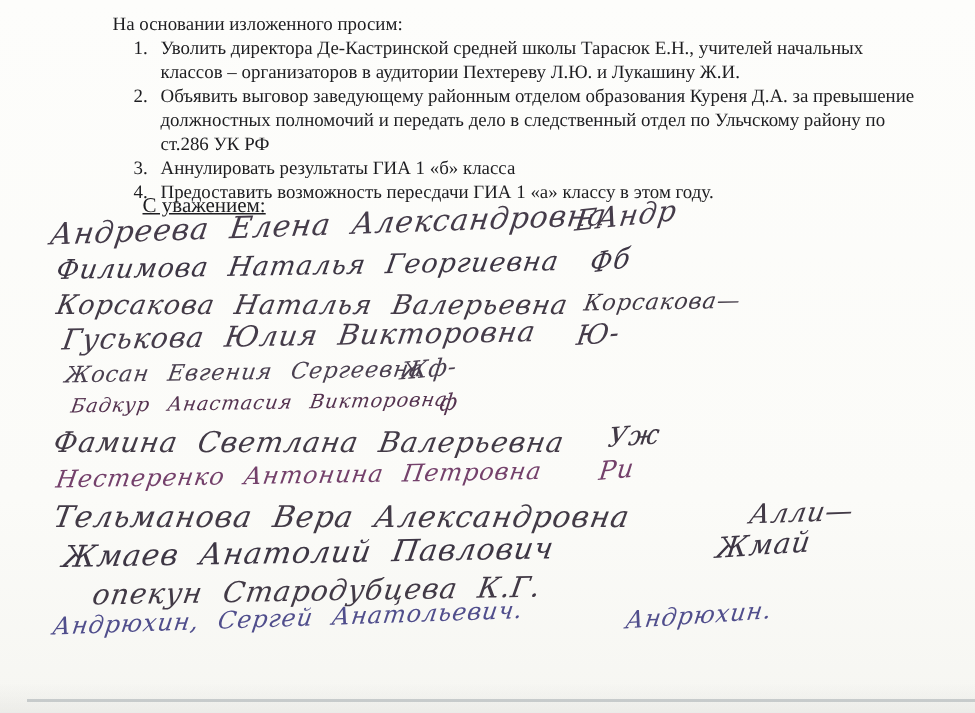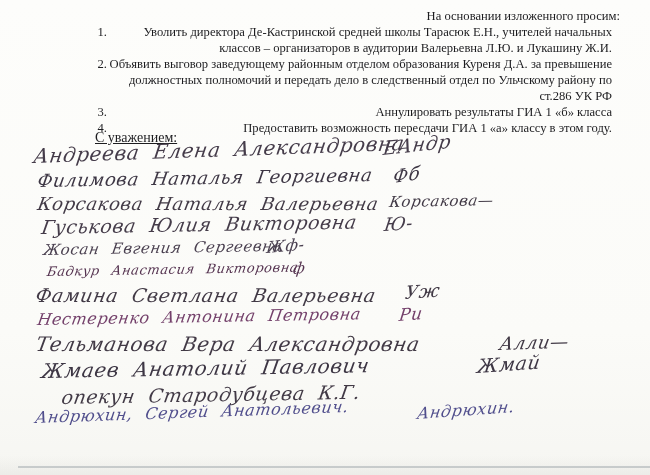--- a/index.html
+++ b/index.html
@@ -7,21 +7,21 @@
     position:relative;
     width:650px;height:475px;
     background:linear-gradient(180deg,#fdfdfb 0%,#fbfbf8 70%,#f6f6f2 100%);
     overflow:hidden;
     font-family:"Liberation Serif", serif;
   }
   
   .typed{
     position:absolute;left:75px;top:8px;width:545px;
     color:#1d1d20;
-    font-size:12.6px;line-height:16px;text-align:right;
+    font-size:12.6px;line-height:16px;
   }
   .intro{margin:0 0 0 0;}
   .li{display:flex;margin:0;}
   .li .num{width:18px;margin-left:14px;flex:0 0 auto;}
   .li .txt{width:505px;}
   .respect{
     position:absolute;left:95px;top:130px;margin:0;
     color:#1d1d20;font-size:14px;text-decoration:underline;
   }
   
@@ -45,21 +45,21 @@
 </style>
 </head>
 <body>
 
 <div class="page">
 
   <div class="typed">
     <p class="intro">На основании изложенного просим:</p>
     <div class="li">
       <span class="num">1.</span>
-      <span class="txt">Уволить директора Де-Кастринской средней школы Тарасюк Е.Н., учителей начальных классов – организаторов в аудитории Валерьевна Л.Ю. и Лукашину Ж.И.</span>
+      <span class="txt">Уволить директора Де-Кастринской средней школы Тарасюк Е.Н., учителей начальных классов – организаторов в аудитории Пехтереву Л.Ю. и Лукашину Ж.И.</span>
     </div>
     <div class="li">
       <span class="num">2.</span>
       <span class="txt">Объявить выговор заведующему районным отделом образования Куреня Д.А. за превышение должностных полномочий и передать дело в следственный отдел по Ульчскому району по ст.286 УК РФ</span>
     </div>
     <div class="li">
       <span class="num">3.</span>
       <span class="txt">Аннулировать результаты ГИА  1 «б» класса</span>
     </div>
     <div class="li">

